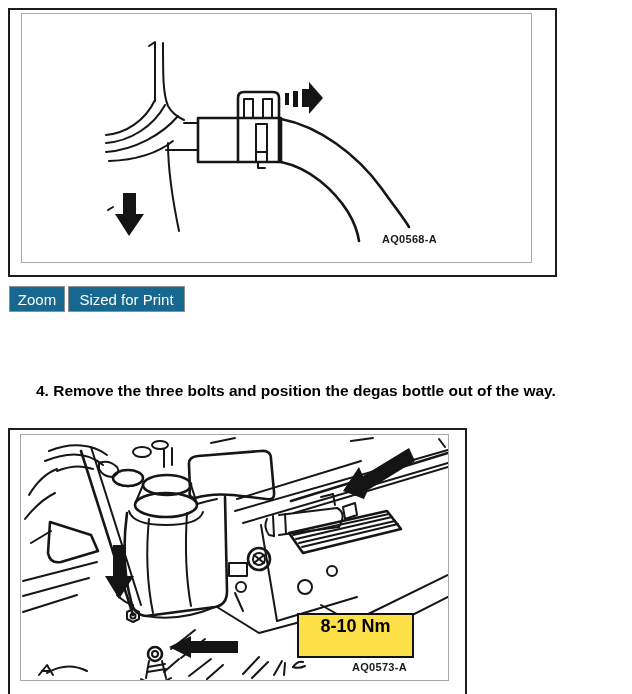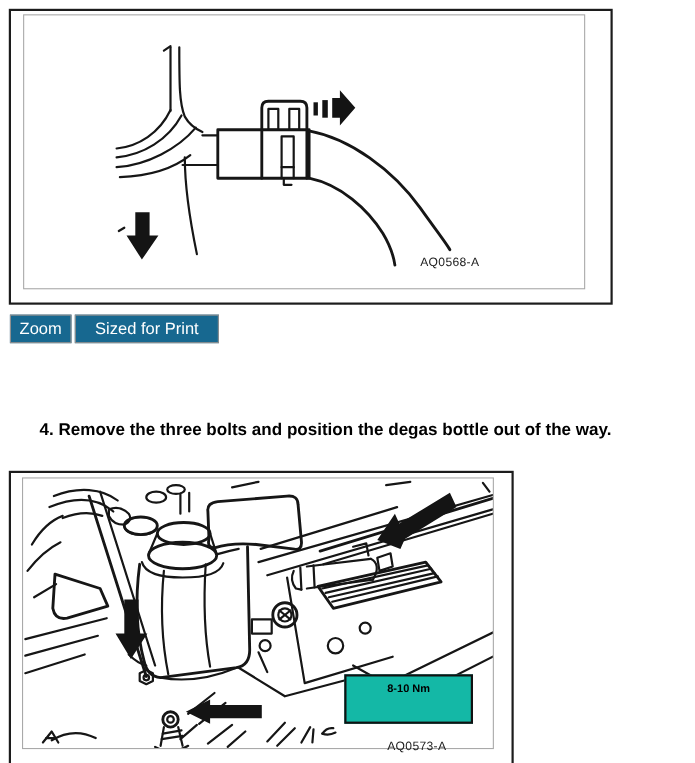--- a/index.html
+++ b/index.html
@@ -5,40 +5,39 @@
   html,body{margin:0;padding:0;}
   body{
     width:632px;height:694px;overflow:hidden;background:#ffffff;
     font-family:"Liberation Sans", sans-serif;color:#000;
     position:relative;
   }
   .figbox{position:absolute;border:2px solid #1c1c1c;background:#fff;box-sizing:border-box;}
   .figimg{position:absolute;border:1px solid #a9a9a9;background:#fff;box-sizing:border-box;}
   .figimg svg{position:absolute;left:0;top:0;width:100%;height:100%;}
   .figlabel{
-    position:absolute;font-weight:normal;font-size:11px;letter-spacing:.3px;color:#1a1a1a;
+    position:absolute;font-weight:bold;font-size:11px;letter-spacing:.3px;color:#1a1a1a;
     white-space:nowrap;
   }
   .btn{
     position:absolute;height:26px;box-sizing:border-box;
     background:#176890;color:#ffffff;border:1px solid #8f8f8f;
     font-family:"Liberation Sans", sans-serif;font-size:15px;
     display:flex;align-items:center;justify-content:center;
     padding:0 6px;cursor:pointer;white-space:nowrap;
   }
   .step{
     position:absolute;left:36px;top:382px;font-size:15.5px;line-height:18px;
     white-space:nowrap;
     font-weight:bold;
   }
   .torque{
-    position:absolute;border:2px solid #111;background:#14b8a6;box-sizing:border-box;
-    text-align:center;font-weight:bold;font-size:10px;line-height:19px;padding-top:2px;
+    position:absolute;border:2px solid #111;background:#fde047;box-sizing:border-box;
+    text-align:center;font-weight:bold;font-size:18px;line-height:19px;padding-top:2px;
     white-space:nowrap;
-    margin-left:16px;
   }
   
   .ln path,.ln rect,.ln circle,.ln ellipse{fill:none;stroke:#161616;stroke-width:2;stroke-linecap:round;stroke-linejoin:round;}
   .ln .thick{stroke-width:2.6;}
   .fill{fill:#141414;stroke:none;}
 </style>
 </head>
 <body>
 
 <div class="figbox" style="left:8px;top:8px;width:549px;height:269px">
@@ -79,21 +78,21 @@
       <rect class="fill" x="271" y="77" width="5" height="16"></rect>
       <polygon class="fill" points="280,75 287,75 287,68 301,84 287,100 287,93 280,93"></polygon>
 
       <polygon class="fill" points="101,179 114,179 114,200 122,200 107,222 93,200 101,200"></polygon>
     </svg>
     <div class="figlabel" style="left:360px;top:219px">AQ0568-A</div>
   </div>
 </div>
 
 <button class="btn" style="left:9px;top:286px;width:56px">Zoom</button>
-<button class="btn" style="left:68px;top:286px;width:131px">Sized for Print</button>
+<button class="btn" style="left:68px;top:286px;width:117px">Sized for Print</button>
 
 <div class="step">4. Remove the three bolts and position the degas bottle out of the way.</div>
 
 <div class="figbox" style="left:8px;top:428px;width:459px;height:282px">
   <div class="figimg" style="left:10px;top:4px;width:429px;height:247px">
     <svg viewBox="0 0 427 245">
       <g class="ln">
 
         <path d="M2,146 L76,127"></path>
         <path d="M2,161 L68,143"></path>
@@ -203,15 +202,15 @@
       </g>
 
       <polygon class="fill" points="322,56 338,32 342,41 388,13 394,26 347,55 343,64"></polygon>
       <polygon class="fill" points="92,110 105,110 105,141 113,141 98,164 84,141 92,141"></polygon>
       <polygon class="fill" points="148,212 170,201 170,206 217,206 217,218 170,218 170,223"></polygon>
     </svg>
 
     <div class="torque" style="left:276px;top:178px;width:117px;height:45px">
       <div>8-10 Nm</div>
     </div>
-    <div class="figlabel" style="left:331px;top:238px">AQ0573-A</div>
+    <div class="figlabel" style="left:331px;top:226px">AQ0573-A</div>
   </div>
 </div>
 
 </body></html>

